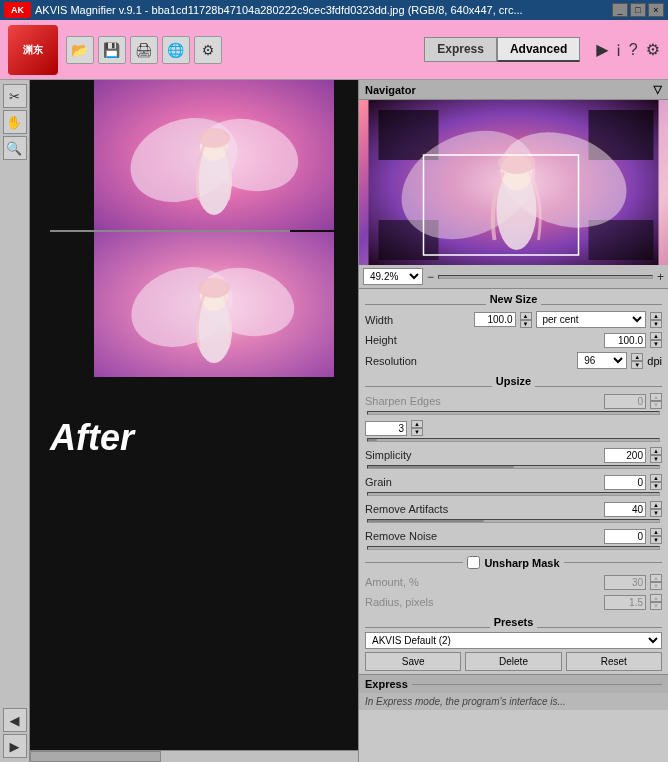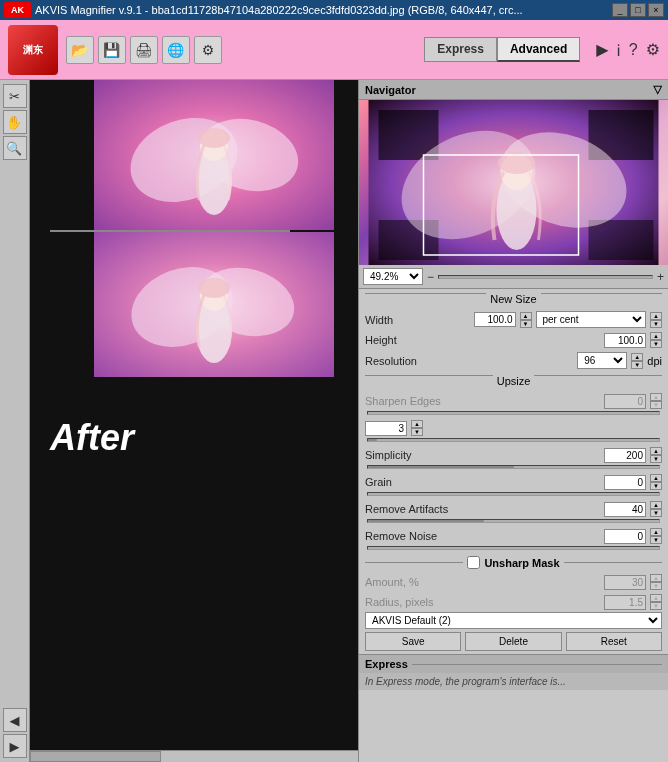--- a/index.html
+++ b/index.html
@@ -239,23 +239,23 @@
     .zoom-slider {
       flex: 1;
       height: 4px;
       background: #aaa;
       border: 1px inset #999;
     }
 
     
     .section-header {
       display: flex;
-      align-items: flex-start;
+      align-items: flex-end;
       padding: 4px 6px;
-      font-weight: normal;
+      font-weight: bold;
       font-size: 11px;
       gap: 4px;
     }
     .section-line {
       flex: 1;
       height: 1px;
       background: #888;
     }
 
     .param-row {
@@ -711,20 +711,25 @@
     <div class="param-row">
       <span class="param-label disabled">Radius, pixels</span>
       <input class="param-value disabled" type="text" value="1.5" disabled="" style="">
       <div class="param-spinner">
         <div class="spinner-btn" style="color:#aaa;">▲</div>
         <div class="spinner-btn" style="color:#aaa;">▼</div>
       </div>
     </div>
 
     
+    <div class="section-header">
+      <div class="section-line"></div>
+      <span>Presets</span>
+      <div class="section-line"></div>
+    </div>
 
     <select class="preset-select">
       <option>AKVIS Default (2)</option>
     </select>
 
     <div class="preset-buttons">
       <div class="preset-btn">Save</div>
       <div class="preset-btn">Delete</div>
       <div class="preset-btn">Reset</div>
     </div>

